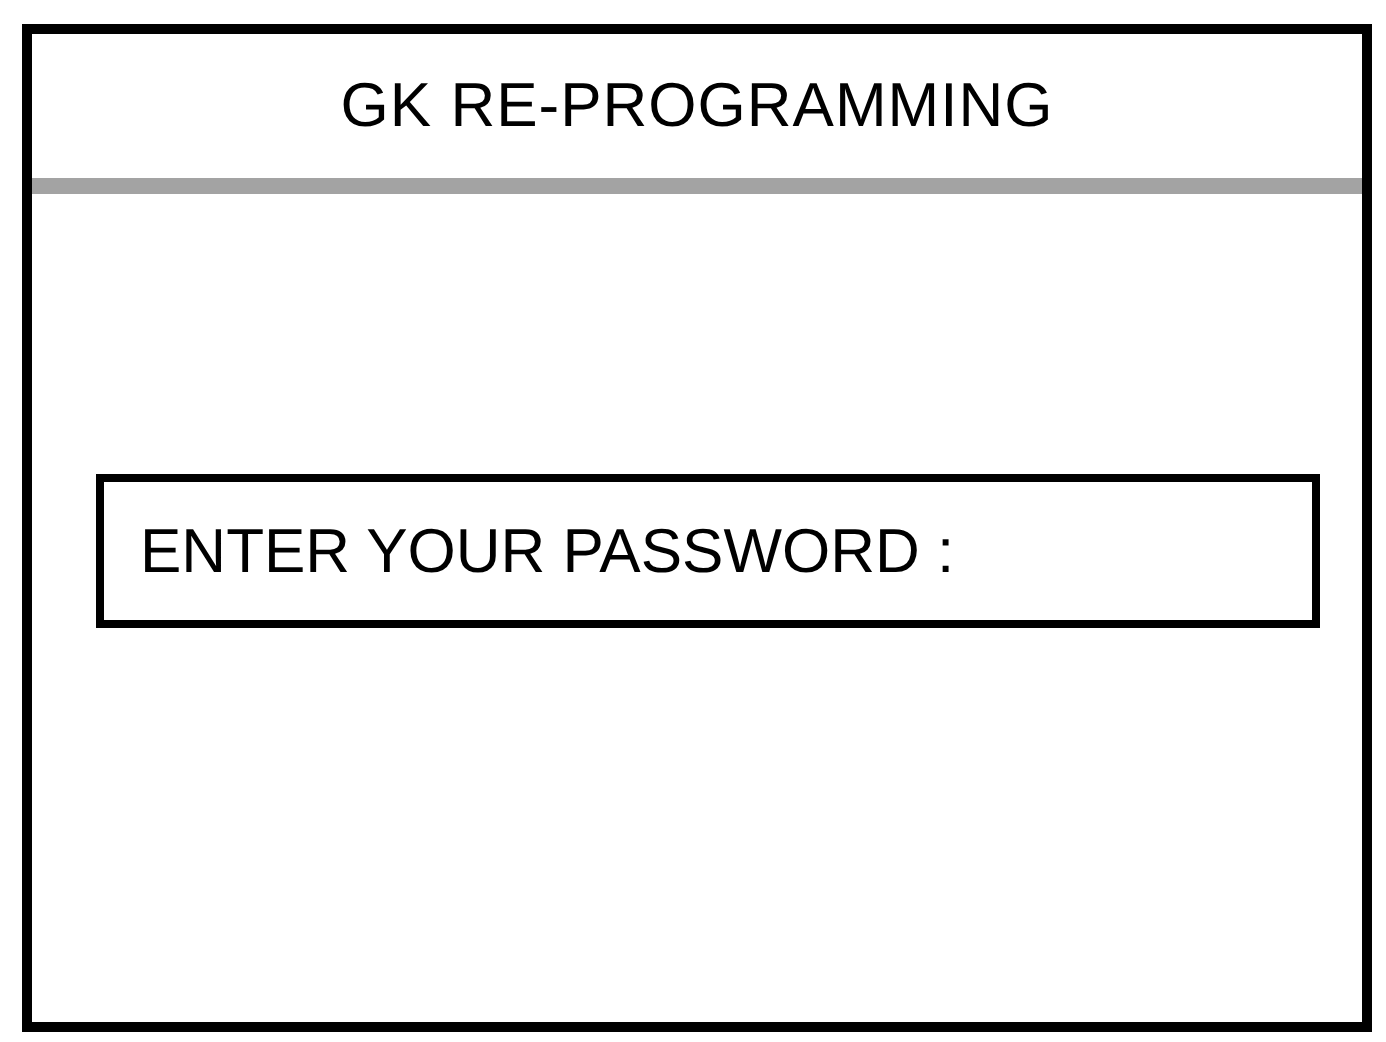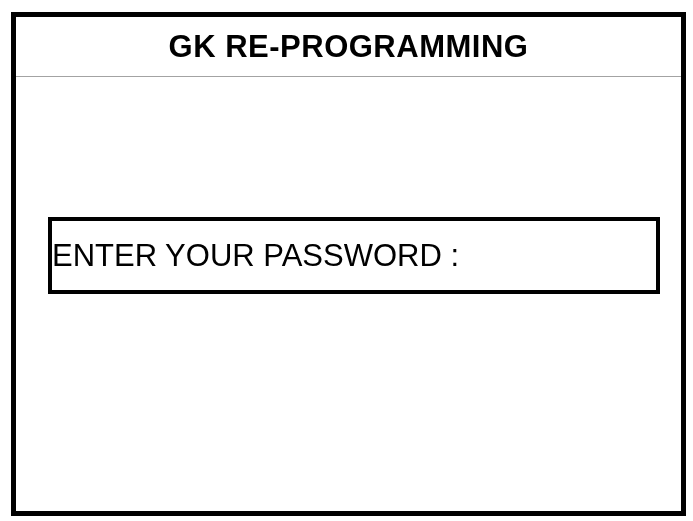--- a/index.html
+++ b/index.html
@@ -19,27 +19,26 @@
     position: absolute;
     left: 11px;
     top: 12px;
     width: 675px;
     height: 504px;
     box-sizing: border-box;
     border: 5px solid #000000;
     background: #ffffff;
   }
   .title-bar {
-    height: 60px;
+    height: 80px;
     box-sizing: border-box;
-    border-bottom: 1px solid #a3a3a3;
+    border-bottom: 8px solid #a3a3a3;
     display: flex;
     align-items: center;
     justify-content: center;
-    font-weight: bold;
   }
   .window-title {
     font-size: 31px;
     letter-spacing: 0.5px;
     white-space: nowrap;
   }
   .content {
     position: relative;
     height: calc(100% - 80px);
   }
@@ -47,20 +46,21 @@
     position: absolute;
     left: 32px;
     top: 140px;
     width: 612px;
     height: 77px;
     box-sizing: border-box;
     border: 4px solid #000000;
     background: #ffffff;
     display: flex;
     align-items: center;
+    padding-left: 18px;
   }
   .prompt-line {
     display: flex;
     align-items: baseline;
     gap: 9px;
     font-size: 31px;
     white-space: nowrap;
   }
 </style>
 </head>

